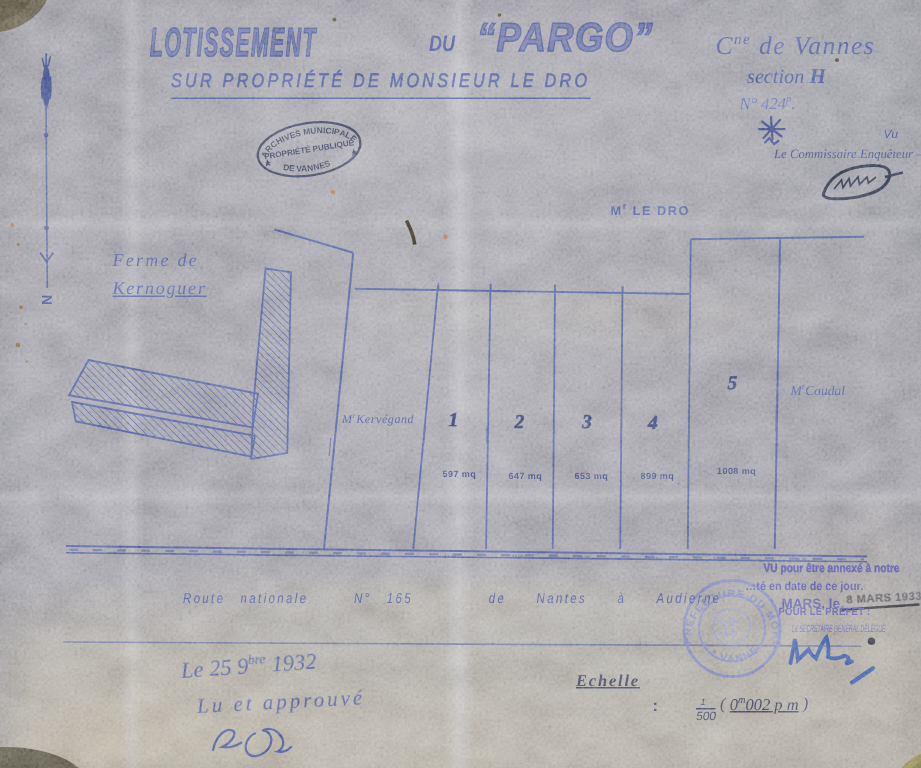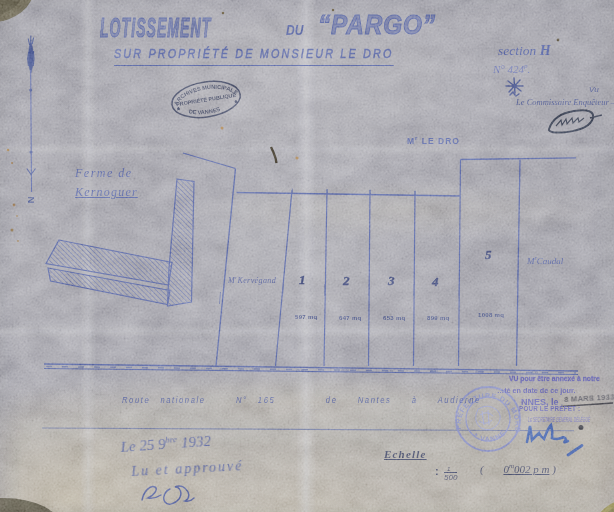--- a/index.html
+++ b/index.html
@@ -226,20 +226,21 @@
 </svg>
 
 <div class="t" style="left:100px;top:13px;color:rgba(58,72,143,0.62);font-size:27px;font-weight:bold;font-style:italic;letter-spacing:2px;transform:scaleX(0.52);transform-origin:0 0;-webkit-text-stroke:1px #3a488f;">LOTISSEMENT</div>
 
 <div class="t" style="left:286px;top:21px;color:#3a488f;font-size:15px;font-weight:bold;font-style:italic;transform:scaleX(0.8);transform-origin:0 0;">DU</div>
 
 <div class="t" style="left:318px;top:10px;color:rgba(58,72,143,0.62);font-size:27px;font-weight:bold;font-style:italic;letter-spacing:1px;transform:scaleX(0.9);transform-origin:0 0;-webkit-text-stroke:1px #3a488f;">“PARGO”</div>
 
 <div class="t" style="left:114px;top:46px;color:#3c4a93;font-size:13px;font-style:italic;letter-spacing:2.6px;border-bottom:1.4px solid #3c4a93;padding-bottom:4px;transform:scaleX(0.83);transform-origin:0 0;-webkit-text-stroke:0.45px #3c4a93;">SUR PROPRIÉTÉ DE MONSIEUR LE DRO</div>
 
+<div class="t" style="left:477px;top:21px;color:#3c4a94;font-size:17px;font-style:italic;font-family:'Liberation Serif',serif;letter-spacing:1px;">C<sup style="font-size:10px;">ne</sup> de Vannes</div>
 
 <div class="t" style="left:498px;top:43px;color:#3c4a94;font-size:13.5px;font-style:italic;font-family:'Liberation Serif',serif;">section <b style="font-size:14px;">H</b></div>
 
 <div class="t" style="left:493px;top:62px;color:#4d58a0;font-size:11px;font-style:italic;font-family:'Liberation Serif',serif;">N° 424<sup style="font-size:7px;">p</sup>.</div>
 
 <div class="t" style="left:544px;top:85px;color:#2e3a7c;font-size:8px;font-style:italic;font-family:Liberation Sans, sans-serif;margin-left:45px;">Vu</div>
 
 <div class="t" style="left:516px;top:97px;color:#2e3a7c;font-size:8.5px;font-style:italic;font-family:'Liberation Serif',serif;">Le Commissaire Enquêteur —</div>
 
 <div class="t" style="left:407px;top:135px;color:#3e4c95;font-size:8.5px;font-weight:bold;letter-spacing:1px;">M<sup style="font-size:6px;">r</sup> LE DRO</div>
@@ -275,32 +276,32 @@
 <div class="t" style="left:122px;top:393.5px;color:#37458c;font-size:9.5px;font-style:italic;letter-spacing:2px;word-spacing:8px;transform:scaleX(0.8);transform-origin:0 0;">Route  nationale&nbsp;&nbsp;&nbsp;N° 165&nbsp;&nbsp;&nbsp;&nbsp;&nbsp;de&nbsp;&nbsp;Nantes&nbsp;&nbsp;à&nbsp;&nbsp;Audierne</div>
 
 <div class="t" style="left:120px;top:438px;color:#3a478c;font-size:15px;font-style:italic;font-family:'Liberation Serif',serif;transform:rotate(-4deg);transform-origin:0 0;">Le 25 9<sup style="font-size:9px;">bre</sup> 1932</div>
 
 <div class="t" style="left:131px;top:464px;color:#3a478c;font-size:14px;font-style:italic;font-family:'Liberation Serif',serif;letter-spacing:2px;transform:rotate(-3deg);transform-origin:0 0;">Lu et approuvé</div>
 
 <div class="t" style="left:384px;top:448px;color:#2a3050;font-size:11px;font-weight:bold;font-style:italic;font-family:'Liberation Serif',serif;letter-spacing:1.2px;text-decoration:underline;">Echelle</div>
 
 <div class="t" style="left:435px;top:465px;color:#2a3050;font-size:11px;font-weight:bold;">:</div>
 
-<div class="t" style="left:444px;top:466px;color:#2a3050;font-size:8px;font-style:italic;text-align:left;">
+<div class="t" style="left:464px;top:466px;color:#2a3050;font-size:8px;font-style:italic;text-align:left;">
       <span style="display:block;border-bottom:1.2px solid #2a3050;padding:0 3px;font-size:6px;">1</span>
       <span style="display:block;">500</span>
     </div>
 
-<div class="t" style="left:480px;top:462px;color:#2a3050;font-size:11px;font-style:italic;font-family:'Liberation Serif',serif;">( <span style="text-decoration:underline;margin-left:17px;">0<sup style="font-size:7px;">m</sup>002 p m</span> )</div>
+<div class="t" style="left:480px;top:462px;color:#2a3050;font-size:11px;font-style:italic;font-family:'Liberation Serif',serif;">( <span style="text-decoration:underline;">0<sup style="font-size:7px;">m</sup>002 p m</span> )</div>
 
 <div class="t" style="left:509px;top:374px;color:#42419c;font-size:8px;font-weight:bold;-webkit-text-stroke:0.3px #42419c;transform:scaleX(0.85);transform-origin:0 0;">VU pour être annexé à notre</div>
 
 <div class="t" style="left:497px;top:386px;color:#45449e;font-size:8px;font-weight:bold;transform:scaleX(0.9);transform-origin:0 0;">…té en date de ce jour.</div>
 
-<div class="t" style="left:521px;top:397px;color:#4a4aa0;font-size:9px;font-weight:bold;">NNES, le</div>
+<div class="t" style="left:521px;top:397px;color:#4a4aa0;font-size:9px;font-weight:bold;">MARS, le</div>
 
 <div class="t" style="left:564px;top:395px;color:#3a3a44;font-size:7.5px;font-weight:bold;letter-spacing:0.3px;transform:rotate(-3deg);transform-origin:0 0;">8 MARS 1933</div>
 
 <div class="t" style="left:519px;top:405px;color:#4a4aa0;font-size:7px;font-weight:bold;letter-spacing:0.2px;transform:scaleX(0.9);transform-origin:0 0;">POUR LE PRÉFET :</div>
 
 <div class="t" style="left:528px;top:416px;color:#5a5aae;font-size:7px;font-style:italic;transform:scaleX(0.5);transform-origin:0 0;">L<span style="font-size:6px;">E</span> SECRÉTAIRE GÉNÉRAL DÉLÉGUÉ</div>
 
 <div style="position:absolute;left:0;top:0;width:614px;height:512px;background:rgba(150,149,158,0.05);pointer-events:none;"></div>
 
 <svg width="614" height="512" style="position:absolute;left:0;top:0;opacity:0.85;mix-blend-mode:soft-light;pointer-events:none;">

